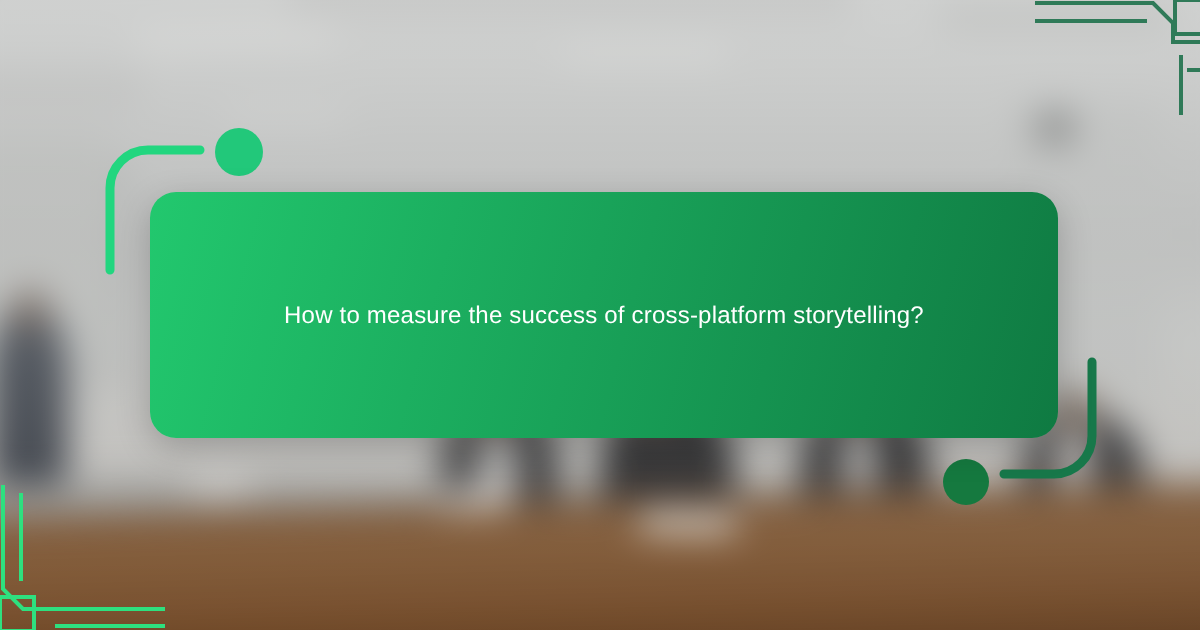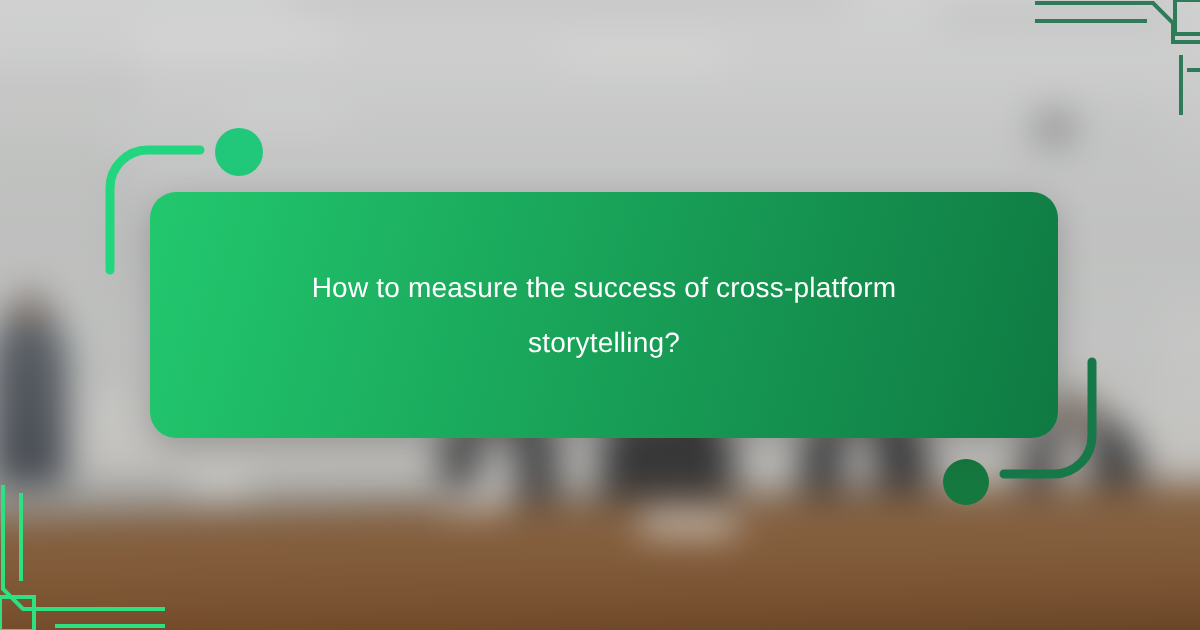--- a/index.html
+++ b/index.html
@@ -125,21 +125,21 @@
     width: 908px;
     height: 246px;
     border-radius: 26px;
     display: flex;
     align-items: center;
     justify-content: center;
     box-shadow: 0 10px 34px rgba(0,0,0,0.22);
   }
   .card-title {
     color: #ffffff;
-    font-size: 28px;
+    font-size: 24px;
     line-height: 55px;
     font-weight: 400;
     letter-spacing: 0.2px;
     text-align: center;
     max-width: 640px;
     text-rendering: geometricPrecision;
   }
 </style>
 </head>
 <body>

